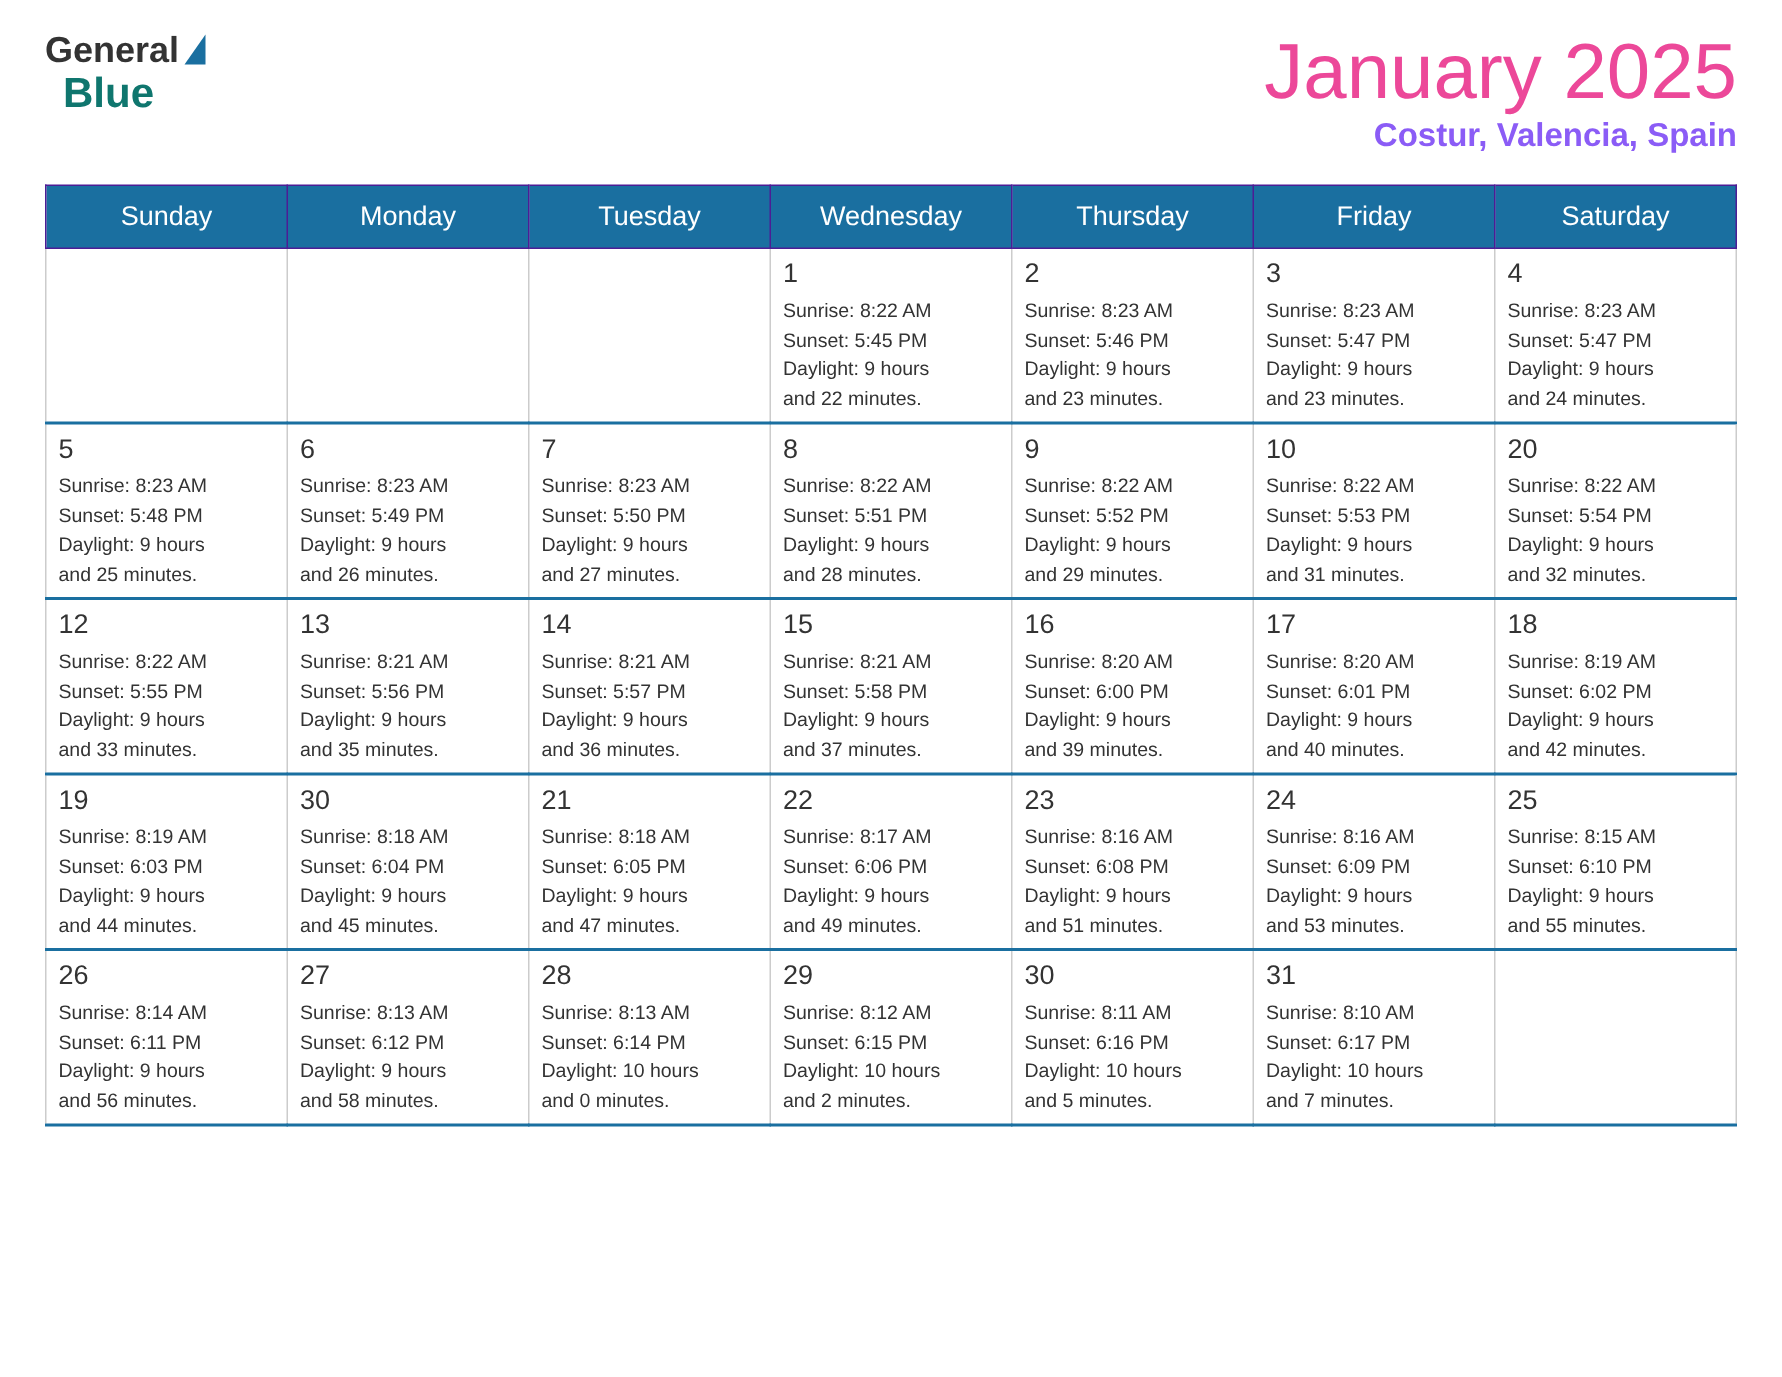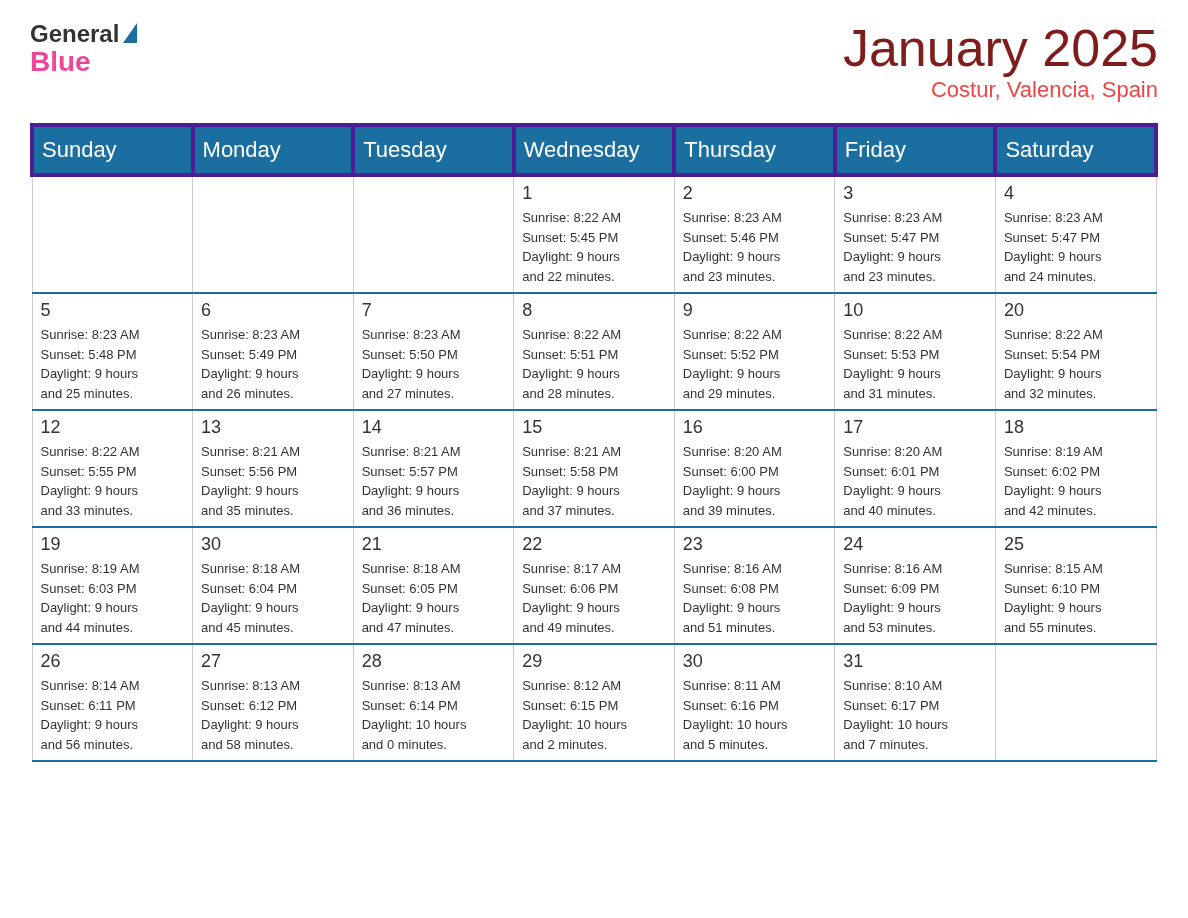--- a/index.html
+++ b/index.html
@@ -40,50 +40,50 @@
     }
     .logo-blue {
       font-size: 28px;
       font-weight: bold;
       color: #1a6fa0;
       margin-left: 2px;
     }
     .logo-bottom {
       font-size: 28px;
       font-weight: bold;
-      color: #ec4899;
-      margin-left: 0;
+      color: #0f766e;
+      margin-left: 12px;
       line-height: 1;
     }
     .title-area {
       text-align: right;
     }
     .calendar-title {
       font-size: 52px;
       font-weight: normal;
-      color: #7f1d1d;
+      color: #ec4899;
       line-height: 1.1;
     }
     .calendar-subtitle {
       font-size: 22px;
-      color: #ef4444;
-      font-weight: normal;
+      color: #8b5cf6;
+      font-weight: bold;
     }
     table {
       width: 100%;
       border-collapse: collapse;
     }
     thead tr th {
       background-color: #1a6fa0;
       color: #fff;
       padding: 10px 8px;
-      text-align: left;
-      font-size: 22px;
+      text-align: center;
+      font-size: 18px;
       font-weight: normal;
-      border: 4px solid #4c1d95;
+      border: 1px solid #4c1d95;
     }
     tbody tr td {
       border: 1px solid #ccc;
       vertical-align: top;
       padding: 6px 8px;
       width: 14.28%;
       min-height: 100px;
     }
     tbody tr {
       border-bottom: 2px solid #1a6fa0;

